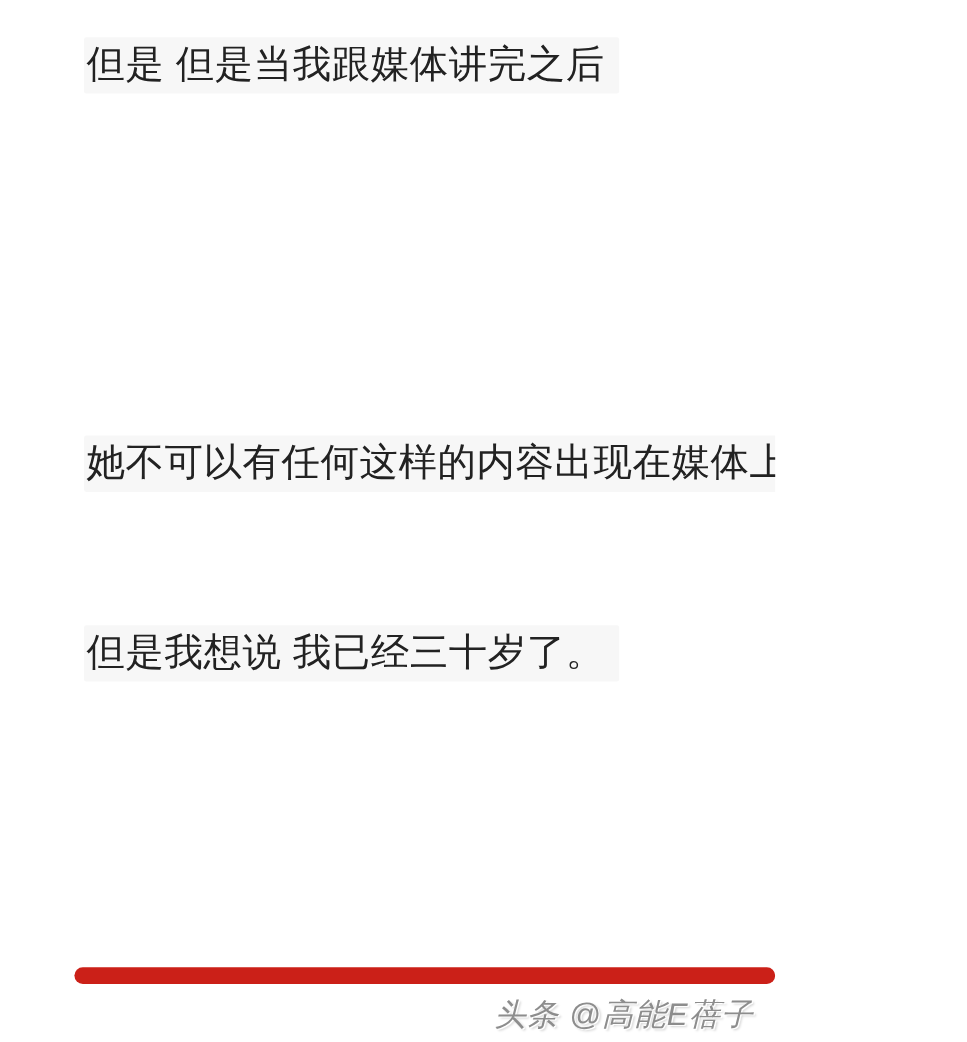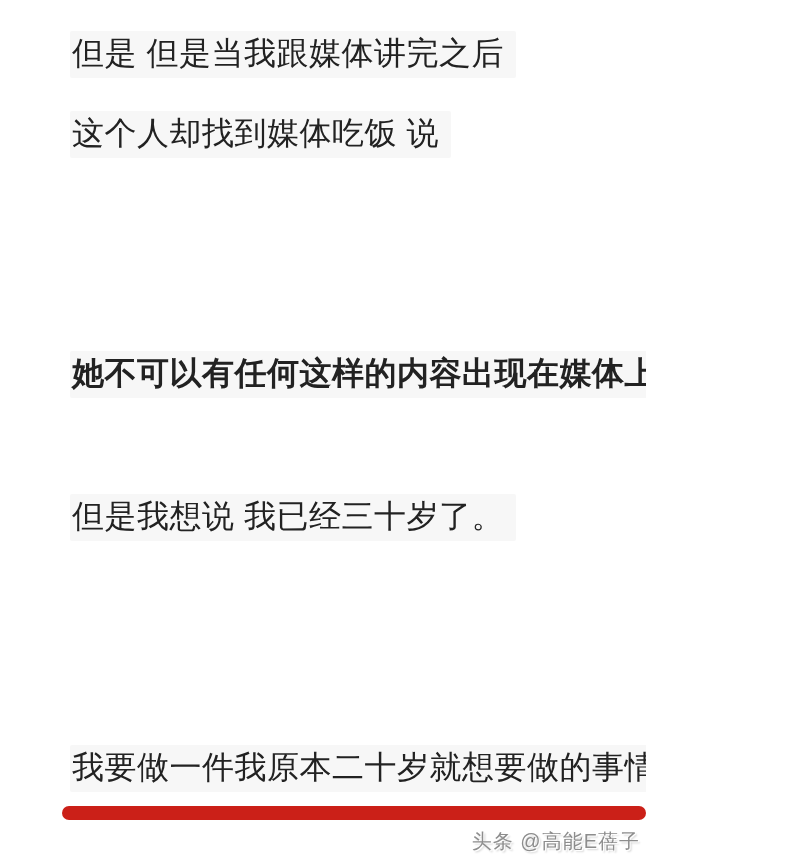--- a/index.html
+++ b/index.html
@@ -35,63 +35,58 @@
   }
   .line .band {
     background: var(--band-color);
     padding: 4px 12px 7px 2px;
     border-radius: 2px;
   }
   .l1 { top: 36px; }
   .l2 { top: 116px; }
   .l3 { top: 196px; }
   .l4 { top: 276px; }
-  .l5 { top: 356px; font-weight: bold; }
-  .l6 { top: 499px; }
+  .l5 { top: 368px; }
+  .l6 { top: 526px; }
   .l7 { top: 676px; }
   .l8 { top: 750px; }
   .red-underline {
     position: absolute;
     left: 62px;
     top: 806px;
     width: 584px;
     height: 14px;
     border-radius: 8px;
     background: var(--underline-color);
   }
   .watermark {
     position: absolute;
-    right: 6px;
+    right: 18px;
     top: 828px;
-    font-size: 20px;
+    font-size: 26px;
     letter-spacing: 1px;
     color: var(--watermark-color);
     text-shadow: 1px 1px 0 rgba(255,255,255,0.95), 2px 2px 2px rgba(0,0,0,0.18);
     white-space: nowrap;
+    font-style: italic;
   }
 </style>
 </head>
 <body>
 
 <div class="stage">
 
   <div class="line l1">
     <span class="band">但是 但是当我跟媒体讲完之后</span>
   </div>
-  <div class="line l2">
-    <span class="band">这个人却找到媒体吃饭 说</span>
-  </div>
   <div class="line l5">
     <span class="band">她不可以有任何这样的内容出现在媒体上</span>
   </div>
   <div class="line l6">
     <span class="band">但是我想说 我已经三十岁了。</span>
-  </div>
-  <div class="line l8">
-    <span class="band">我要做一件我原本二十岁就想要做的事情</span>
   </div>
 
   <div class="red-underline"></div>
 
   <div class="watermark">
     <span>头条 @高能E蓓子</span>
   </div>
 
 </div>
 

